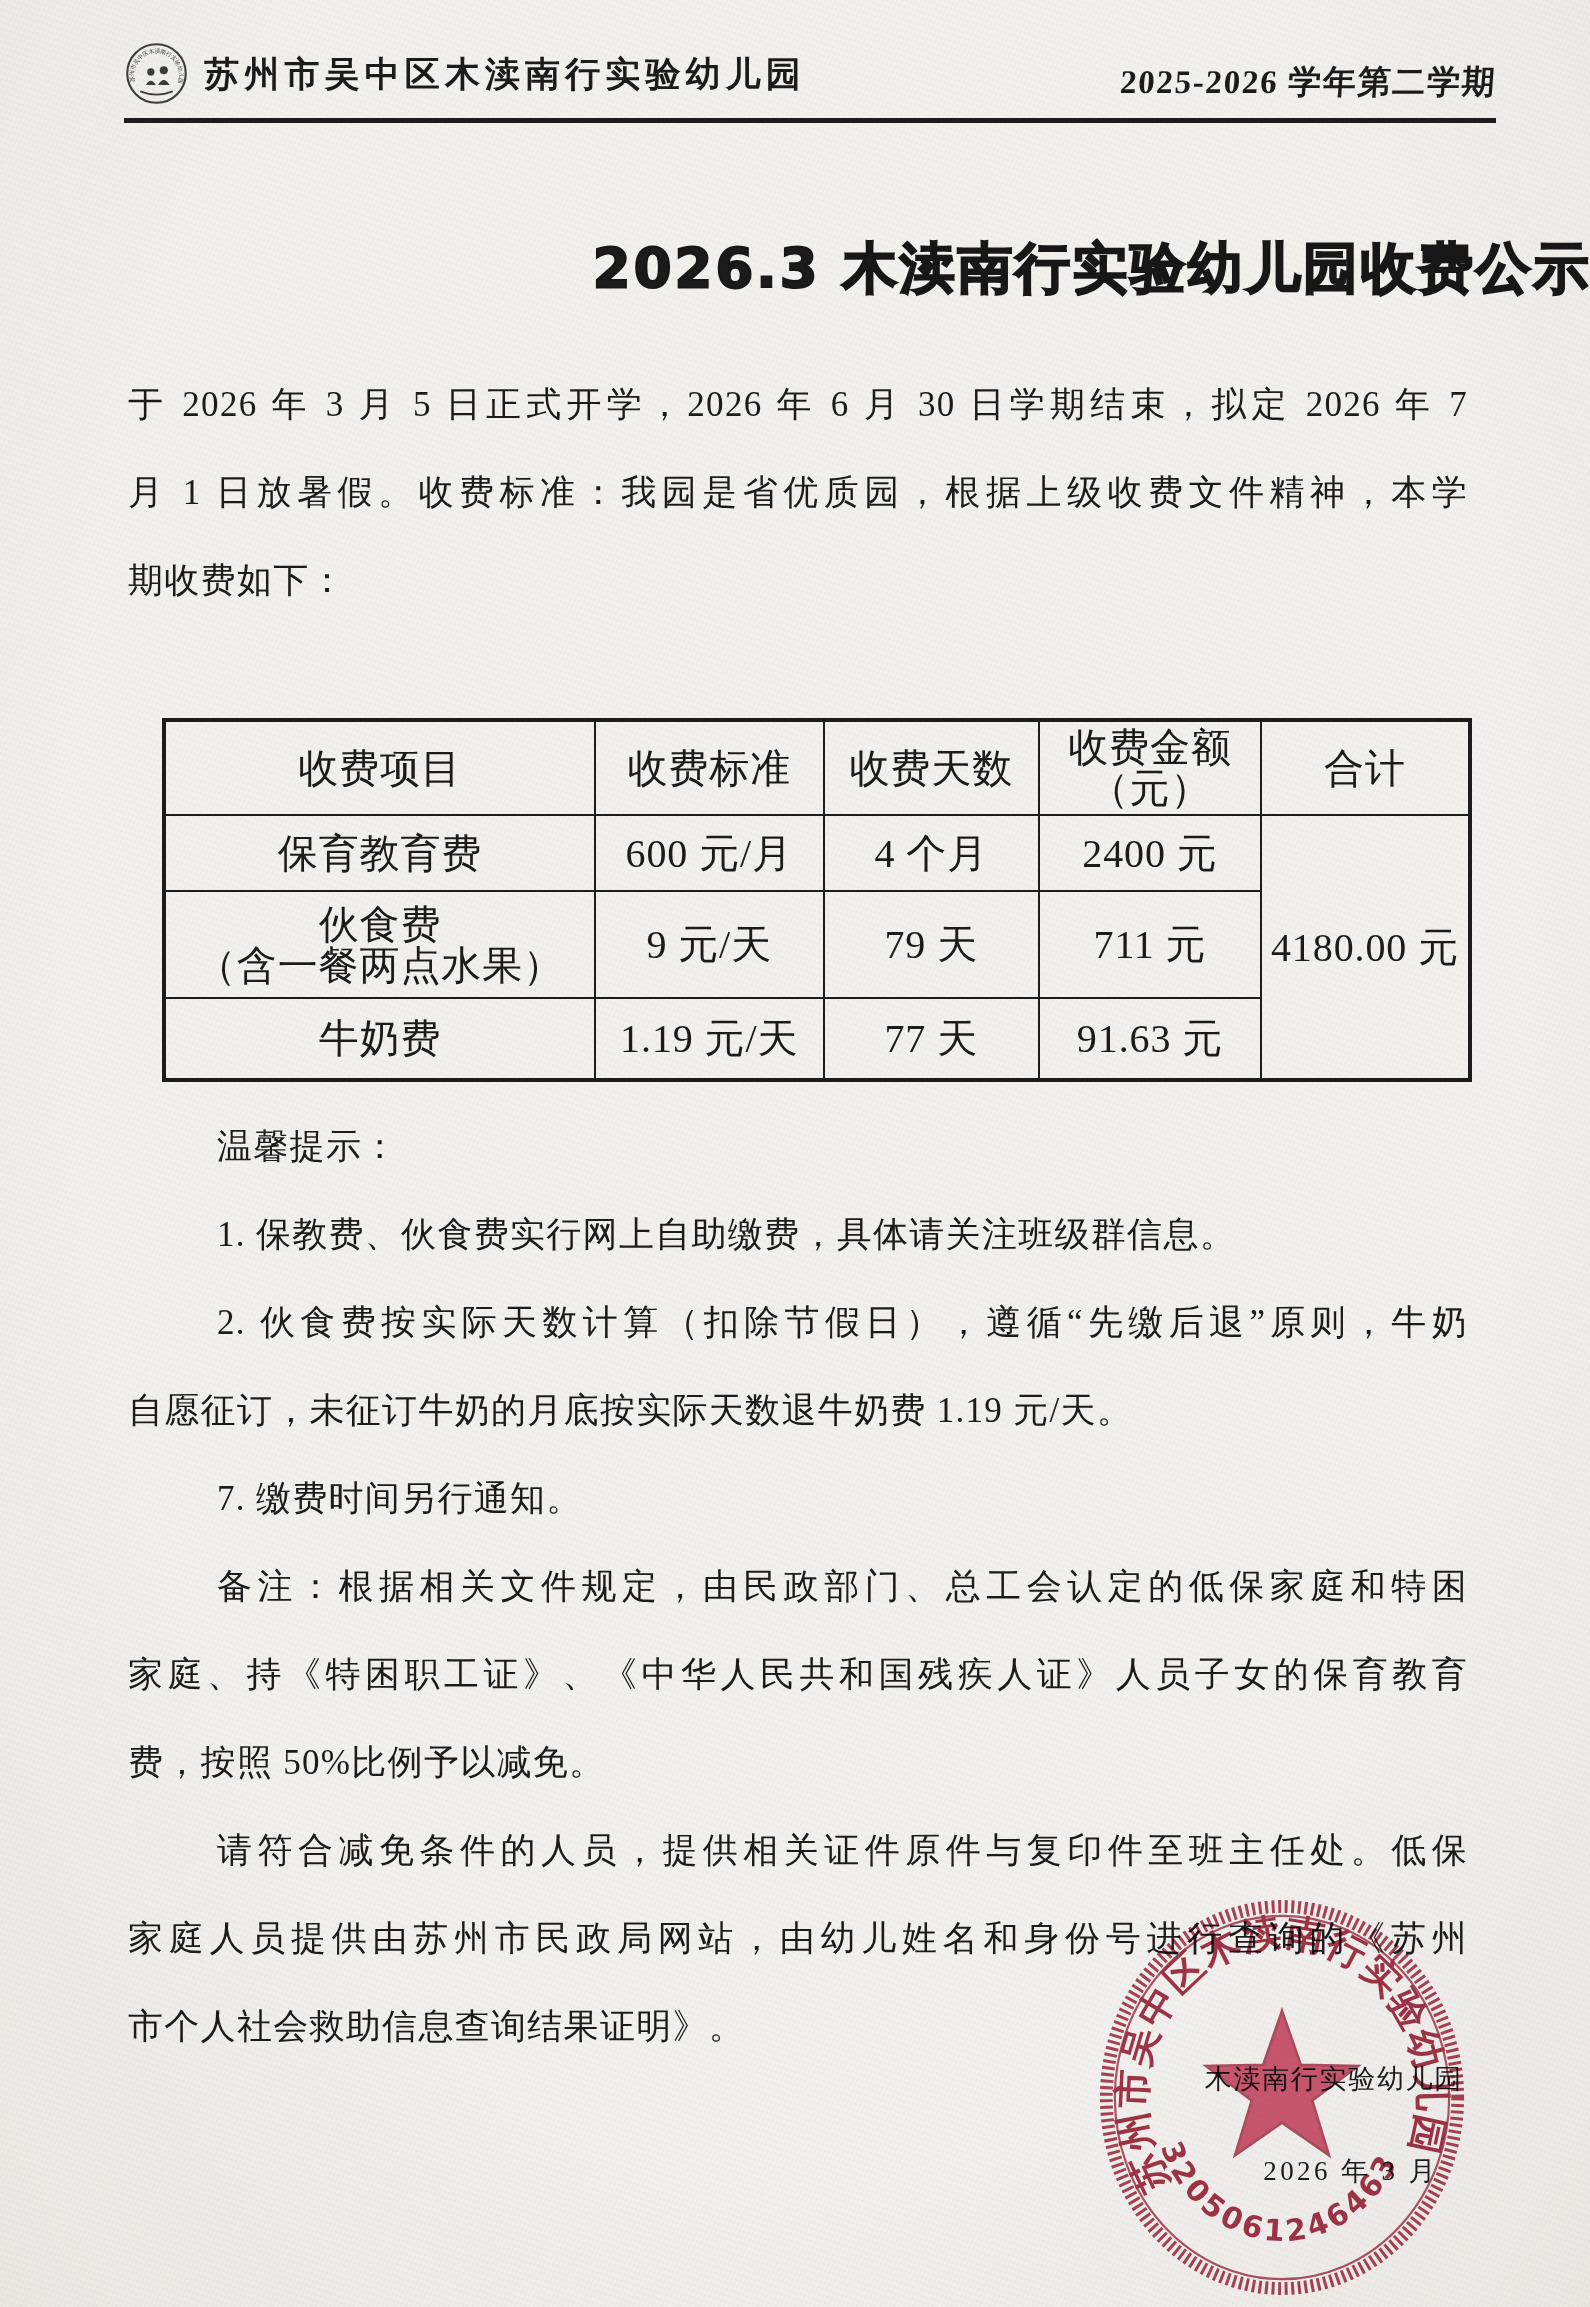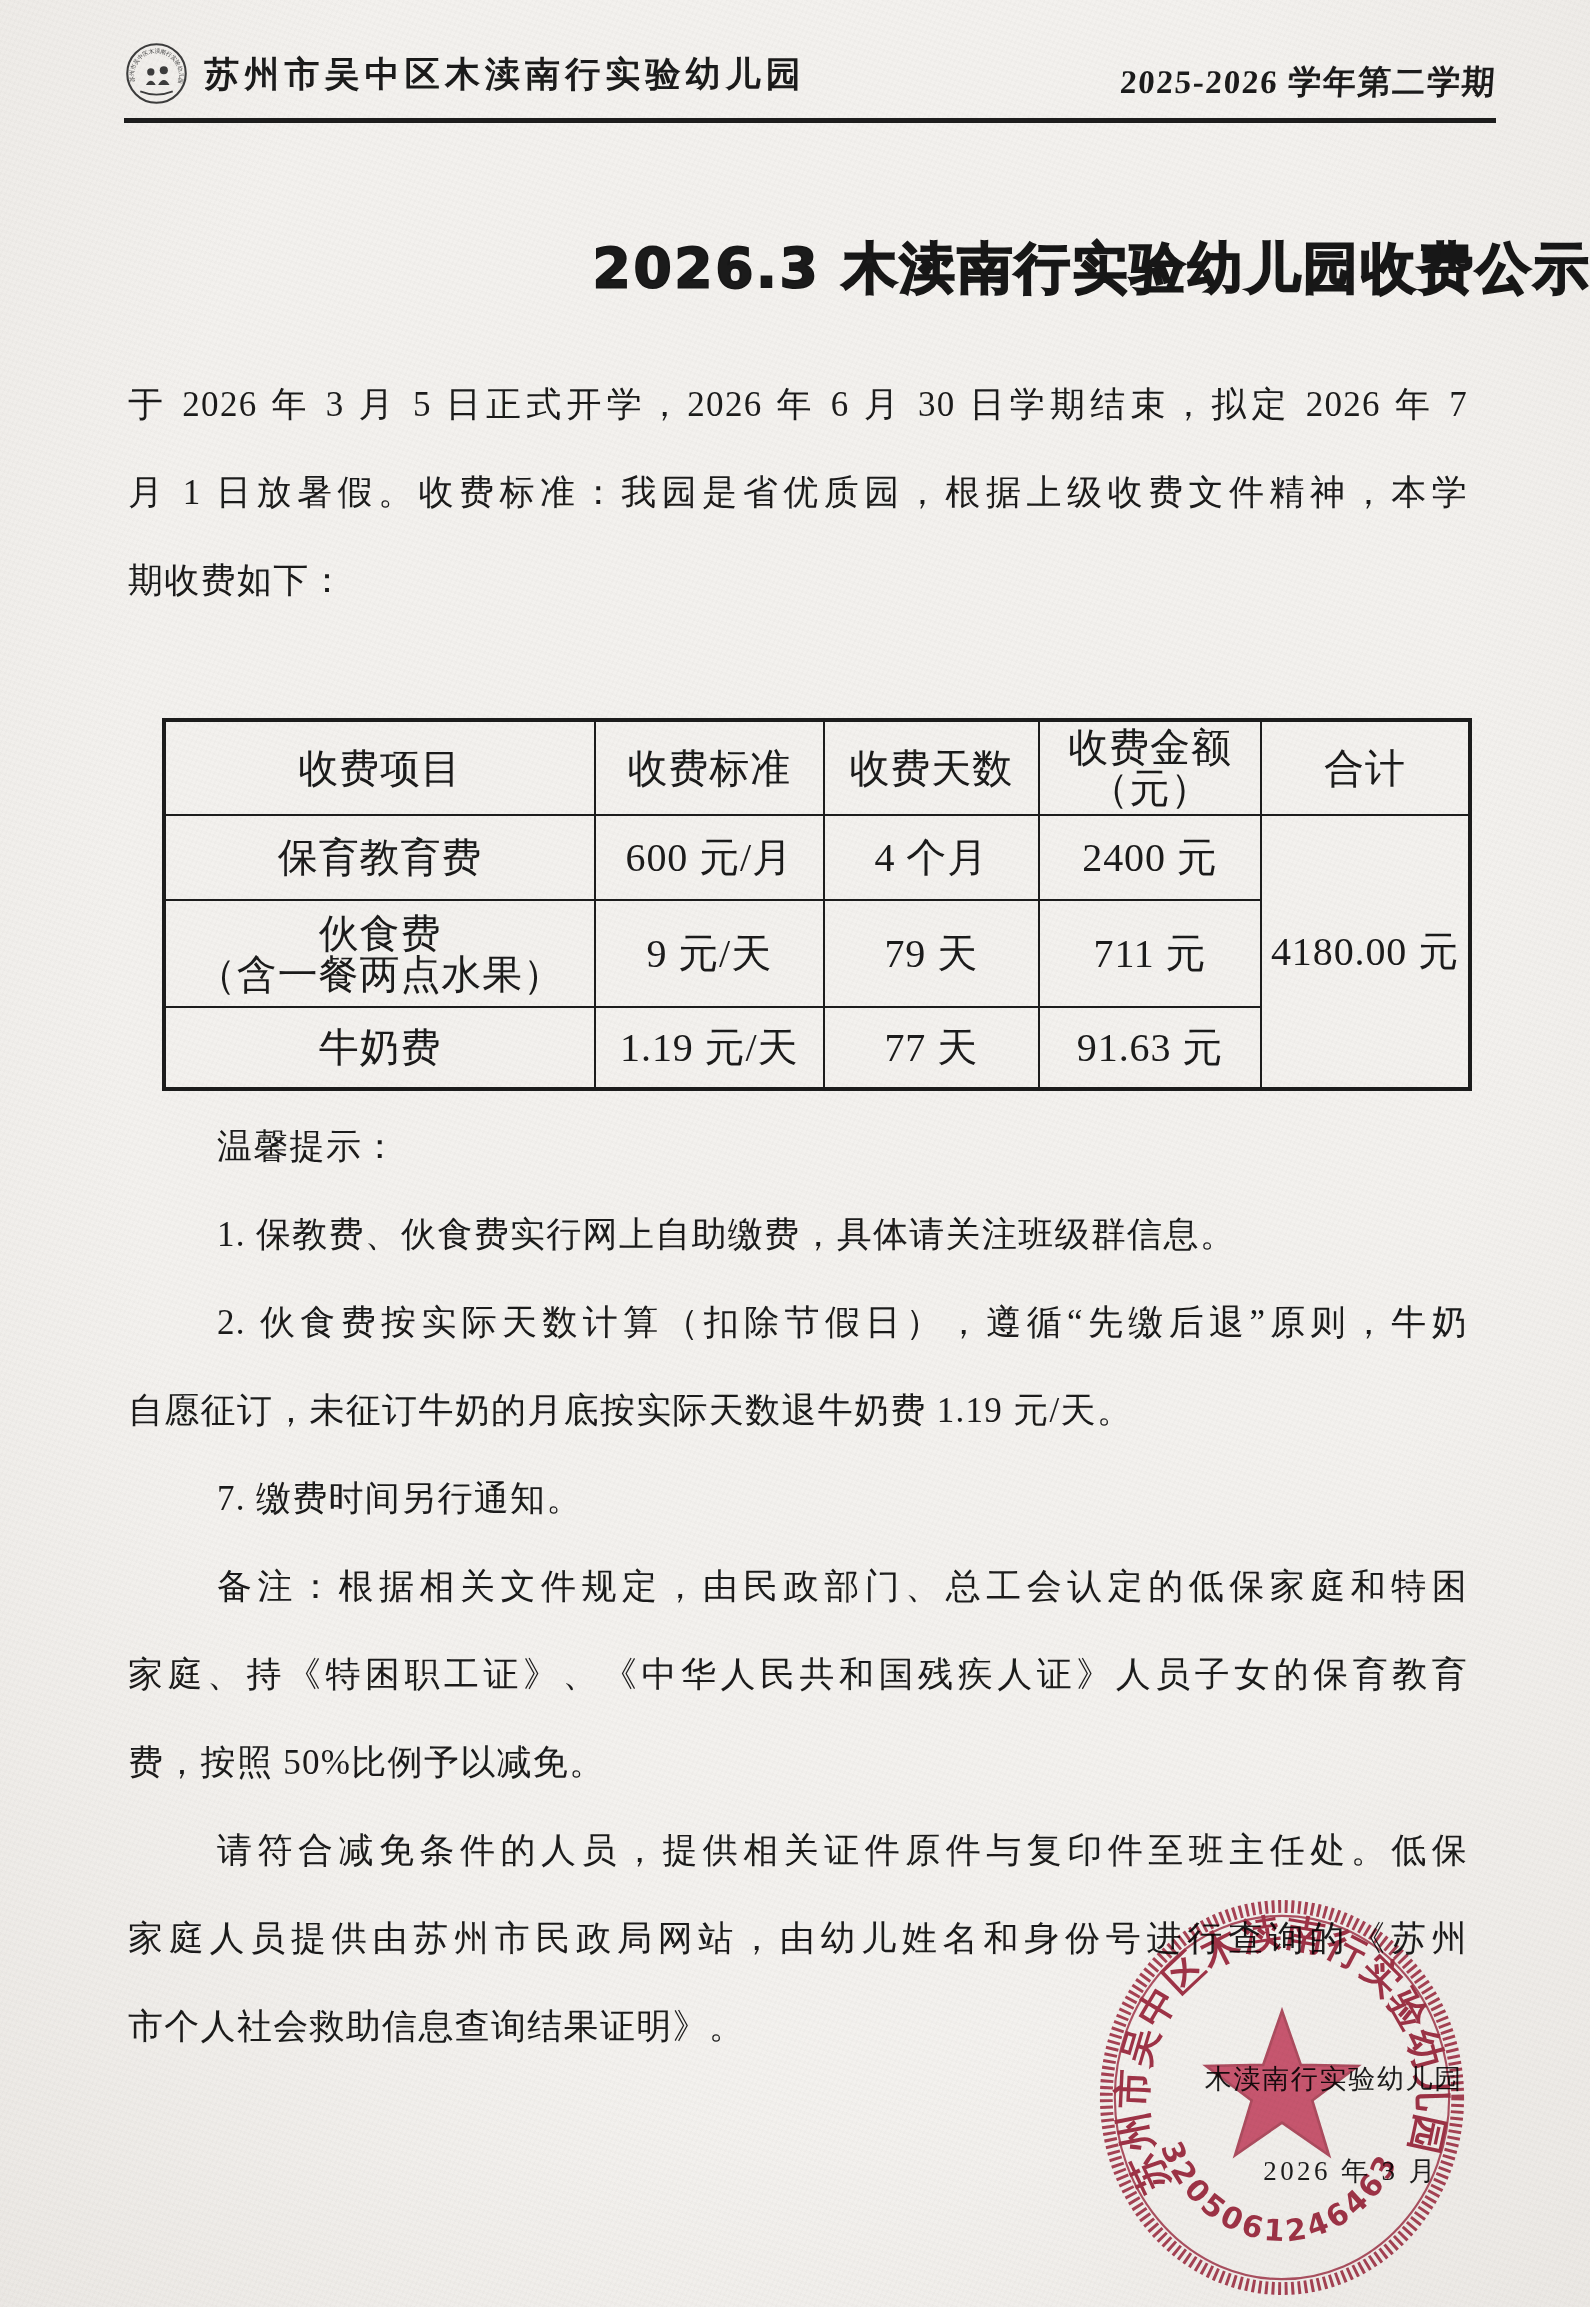--- a/index.html
+++ b/index.html
@@ -61,21 +61,21 @@
     width:1310px;border-collapse:collapse;
     font-size:40px;letter-spacing:0.9px;
     background:transparent;
   }
   .feetable th,.feetable td{
     border:2.6px solid #1c1c1c;
     text-align:center;vertical-align:middle;
     font-weight:normal;padding:0 5.1px;
   }
   .feetable tr.h-row{height:95px;}
-  .feetable tr.r1{height:85px;}
+  .feetable tr.r1{height:76px;}
   .feetable tr.r2{height:107px;}
   .feetable tr.r3{height:82px;}
   .feetable{border:4.3px solid #1c1c1c;}
   .c1{width:33%;} .c2{width:17.5%;} .c3{width:16.5%;} .c4{width:17%;} .c5{width:16%;}
   .two-line div{line-height:41px;}
   
   .sign-area{
     position:absolute;right:128px;top:2061px;
     text-align:right;font-size:27px;letter-spacing:1.7px;
   }

